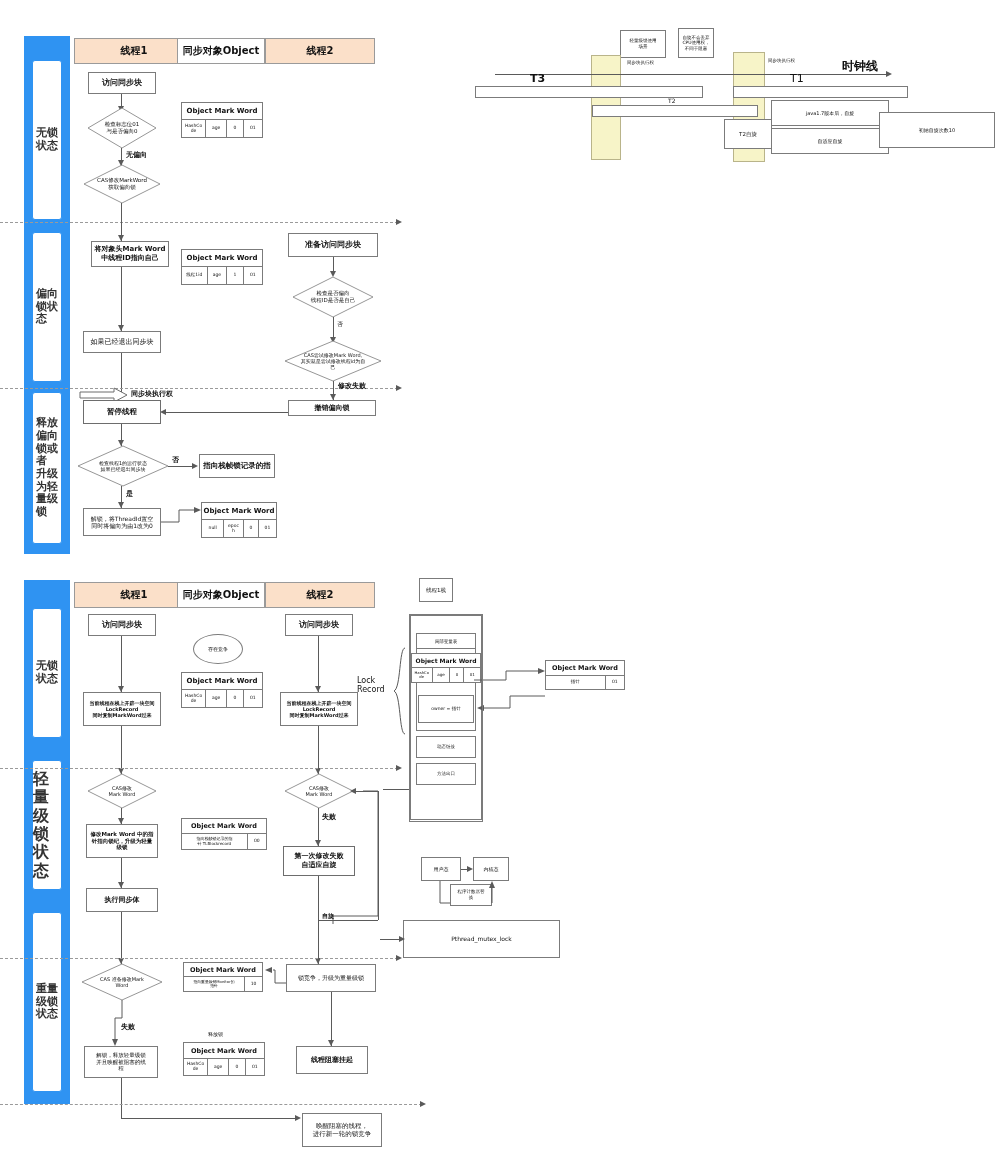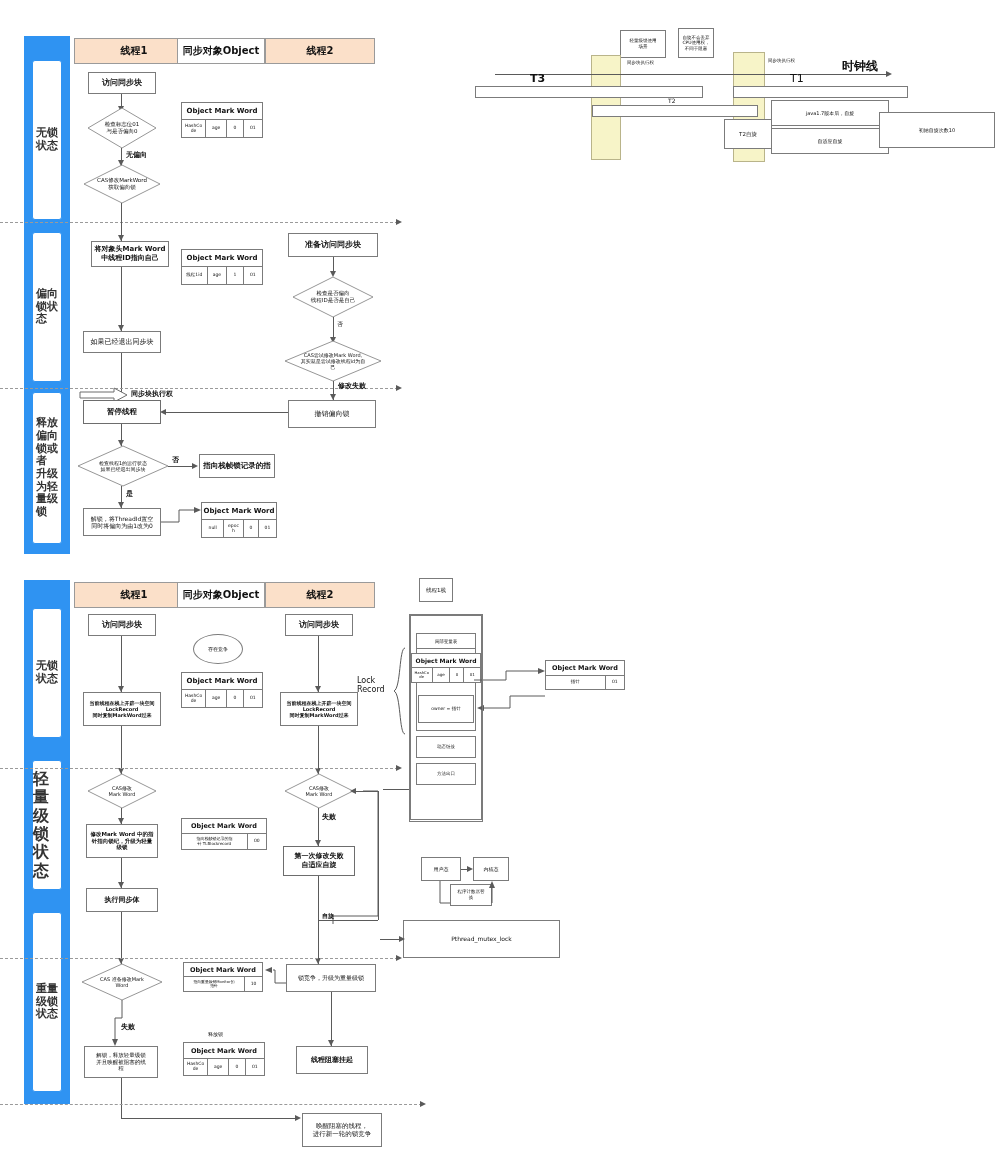--- a/index.html
+++ b/index.html
@@ -137,21 +137,21 @@
 其实就是尝试修改线程id为自
 己</div>
   </div>
 
   <div class="abs dash" style="left:0px;top:388px;width:398px;"></div>
   <div class="abs arrowhead ar-r" style="left:396px;top:385px;"></div>
   <div class="abs lbl b" style="left:338px;top:381px;font-size:7px;font-weight:bold;">修改失败</div>
 
   <div class="abs vline" style="left:333px;top:381px;height:19px;"></div>
   <div class="abs arrowhead ar-d" style="left:330px;top:394px;"></div>
-  <div class="abs box" style="left:288px;top:400px;width:88px;height:28px;font-size:7px;">撤销偏向锁</div>
+  <div class="abs box" style="left:288px;top:400px;width:88px;height:16px;font-size:7px;font-weight:bold;">撤销偏向锁</div>
 
   <div class="abs hline" style="left:165px;top:412px;width:123px;"></div>
   <div class="abs arrowhead ar-l" style="left:160px;top:409px;"></div>
 
   <div class="abs" style="left:80px;top:388px;width:48px;height:14px;">
     <svg viewBox="0 0 48 14" width="48" height="14">
         <polygon points="0,4 34,4 34,0 47,7 34,14 34,10 0,10" fill="#fff" stroke="#6d6d6d" stroke-width="1"></polygon>
       </svg>
   </div>
   <div class="abs lbl b" style="left:131px;top:389px;font-size:7px;font-weight:bold;">同步块执行权</div>

